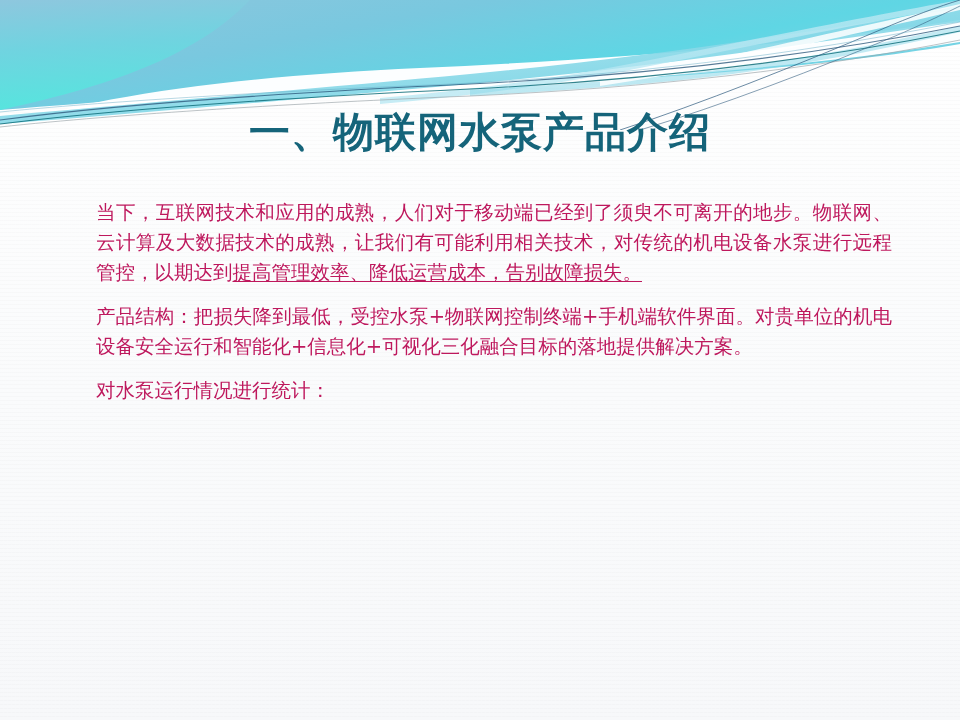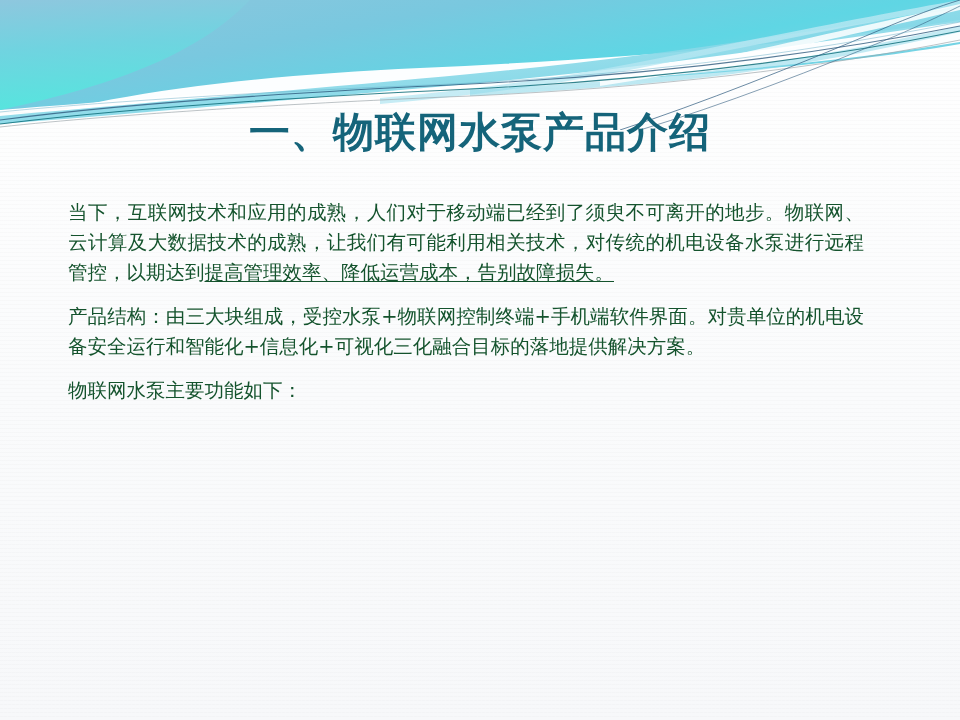--- a/index.html
+++ b/index.html
@@ -50,24 +50,24 @@
     font-size: 41px;
     font-weight: bold;
     letter-spacing: 1px;
     line-height: 1.18;
     white-space: nowrap;
     font-family: "DejaVu Sans", "Liberation Sans", sans-serif;
   }
 
   #body-text {
     position: absolute;
-    left: 68px;
+    left: 96px;
     top: 198px;
     width: 796px;
-    color: #14532d;
+    color: #be185d;
     font-size: 19.5px;
     line-height: 30px;
     text-align: justify;
     text-justify: inter-ideograph;
     font-family: "DejaVu Serif", "Liberation Serif", serif;
   }
   #body-text p {
     margin: 0 0 14px 0;
     text-align: justify;
   }
@@ -138,17 +138,17 @@
       <path d="M620,130 C700,104 800,64 880,30 C910,17 940,6 960,0" fill="none" stroke="#2E5A7D" stroke-width="1" opacity="0.7"></path>
       <path d="M640,130 C720,106 820,68 900,34 C925,23 948,12 960,6" fill="none" stroke="#355F80" stroke-width="1" opacity="0.6"></path>
       <path d="M0,112 C100,102 260,92 430,85 C620,77 800,54 960,22" fill="none" stroke="#5FA8C4" stroke-width="0.9" opacity="0.5"></path>
     </svg>
   </div>
 
   <div id="title">一、物联网水泵产品介绍</div>
 
   <div id="body-text">
     <p><span>当下，互联网技术和应用的成熟，人们对于移动端已经到了须臾不可离开的地步。物联网、云计算及大数据技术的成熟，让我们有可能利用相关技术，对传统的机电设备水泵进行远程管控，以期达到</span><span class="u">提高管理效率、降低运营成本，告别故障损失。</span></p>
-    <p><span>产品结构：由三大块组成，受控水泵+物联网控制终端+手机端软件界面。对贵单位的机电设备安全运行和智能化+信息化+可视化三化融合目标的落地提供解决方案。</span></p>
-    <p><span>物联网水泵主要功能如下：</span></p>
+    <p><span>产品结构：把损失降到最低，受控水泵+物联网控制终端+手机端软件界面。对贵单位的机电设备安全运行和智能化+信息化+可视化三化融合目标的落地提供解决方案。</span></p>
+    <p><span>对水泵运行情况进行统计：</span></p>
   </div>
 
 </div>
 
 </body></html>

